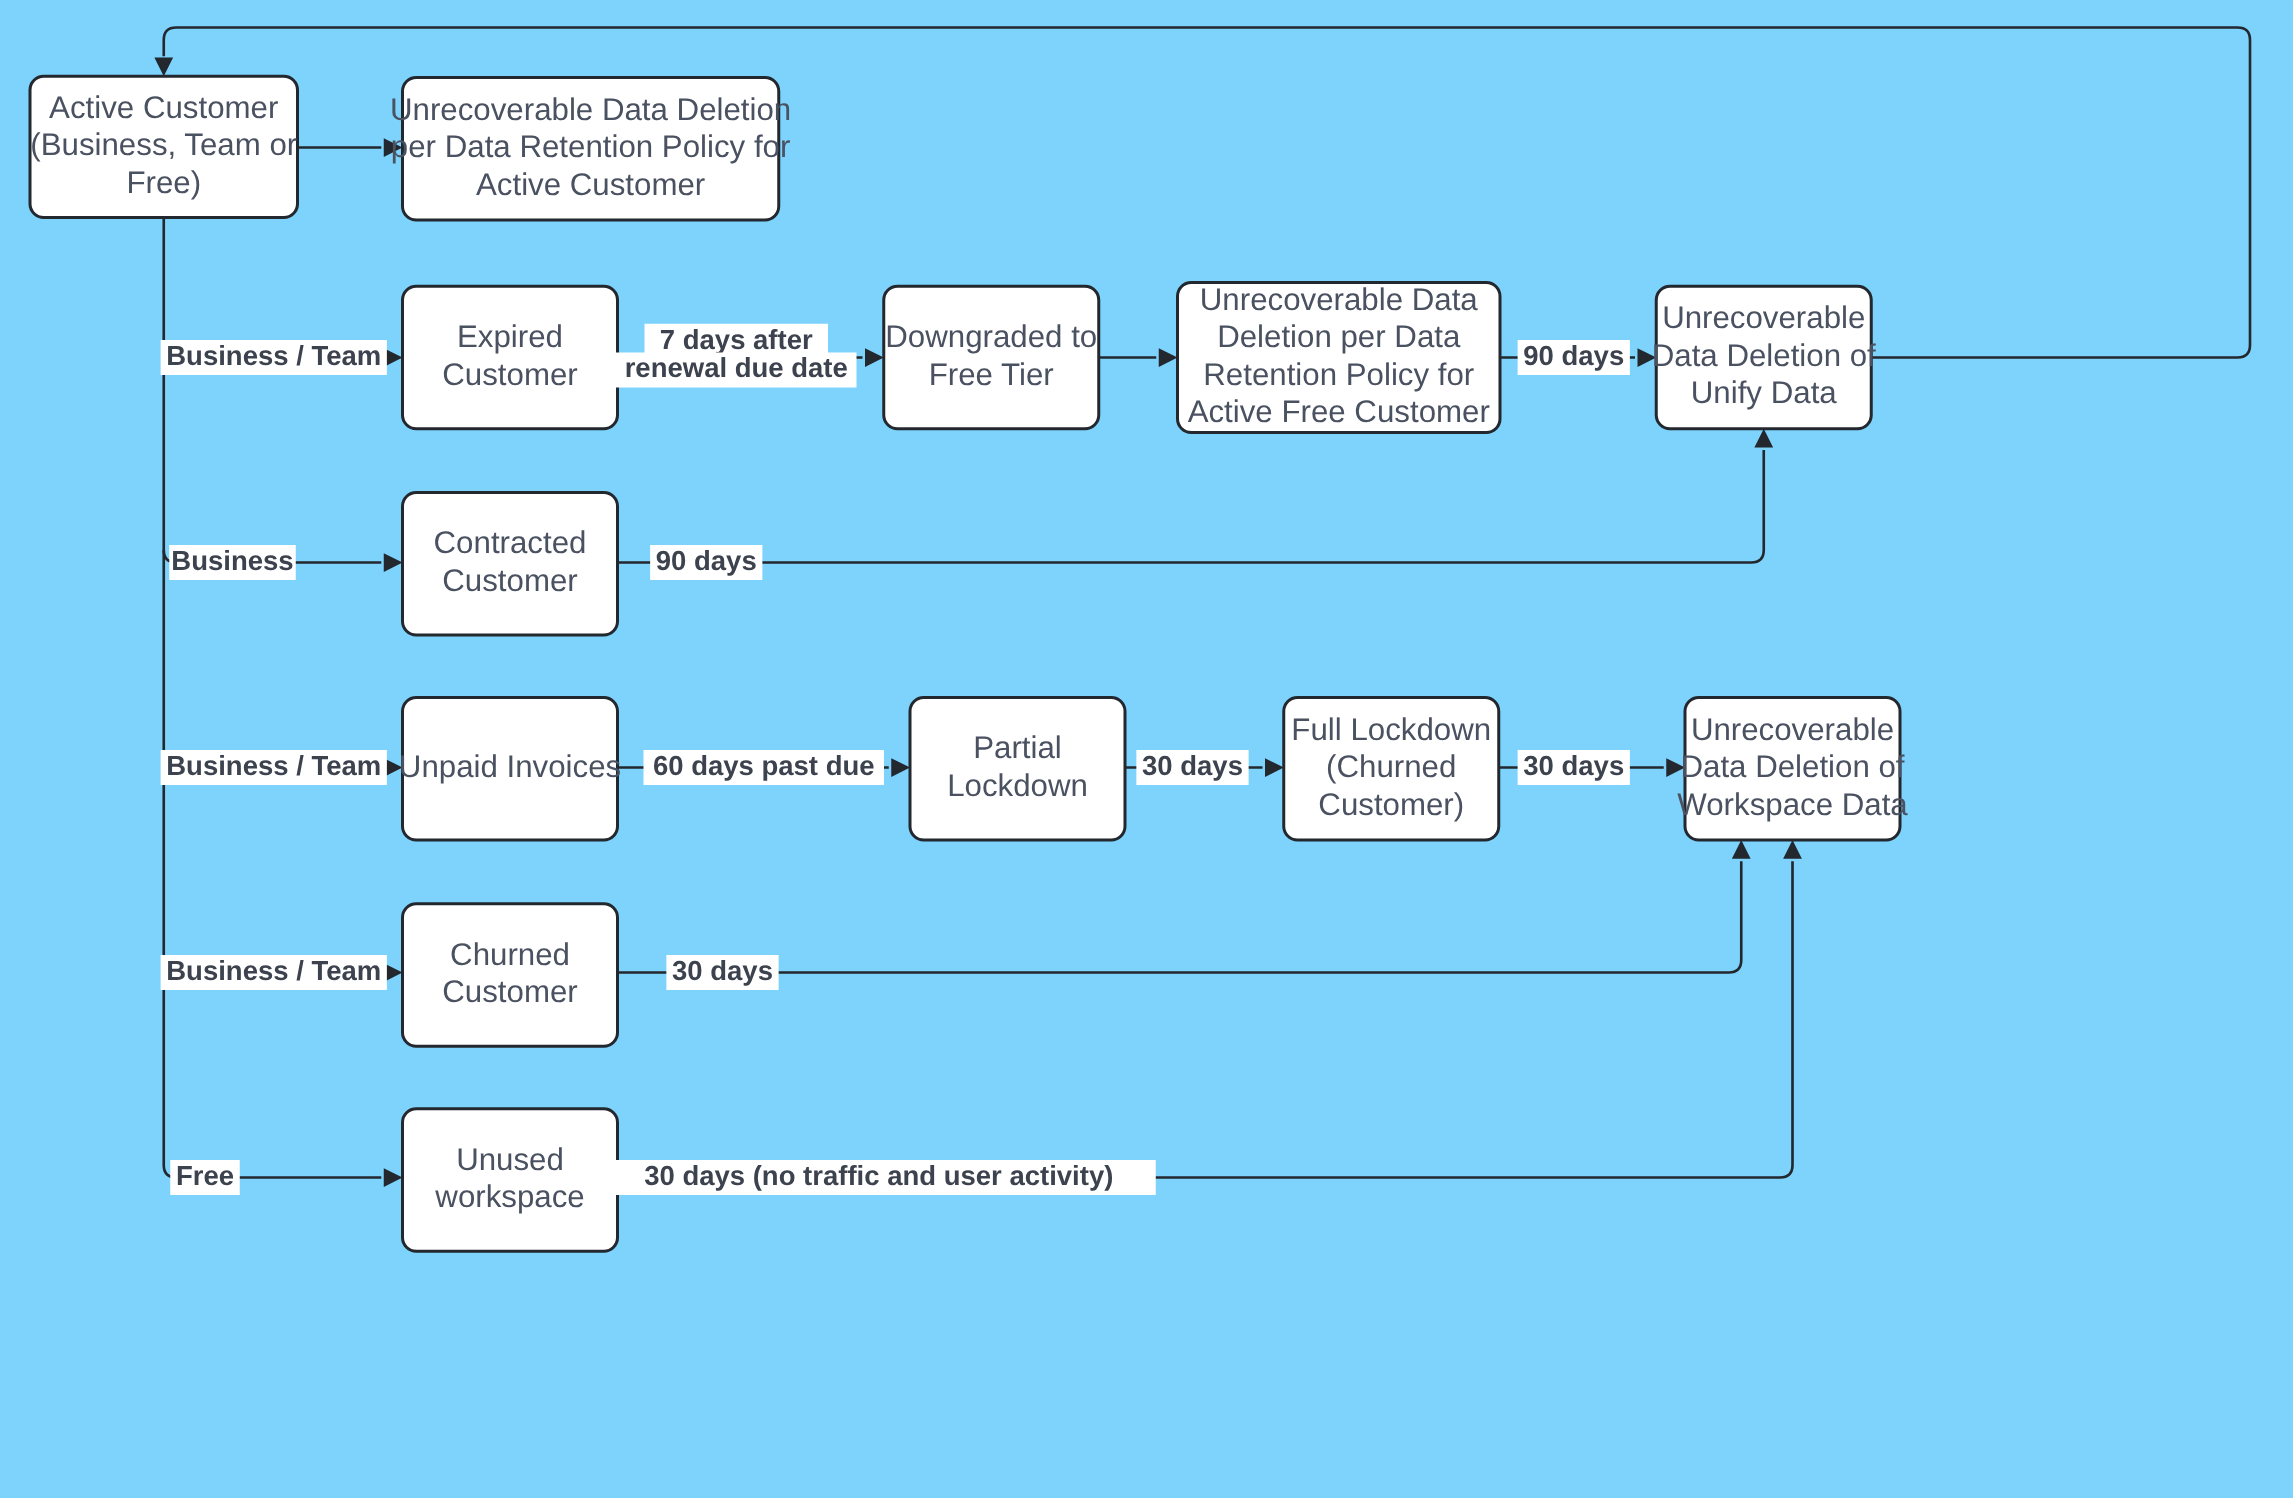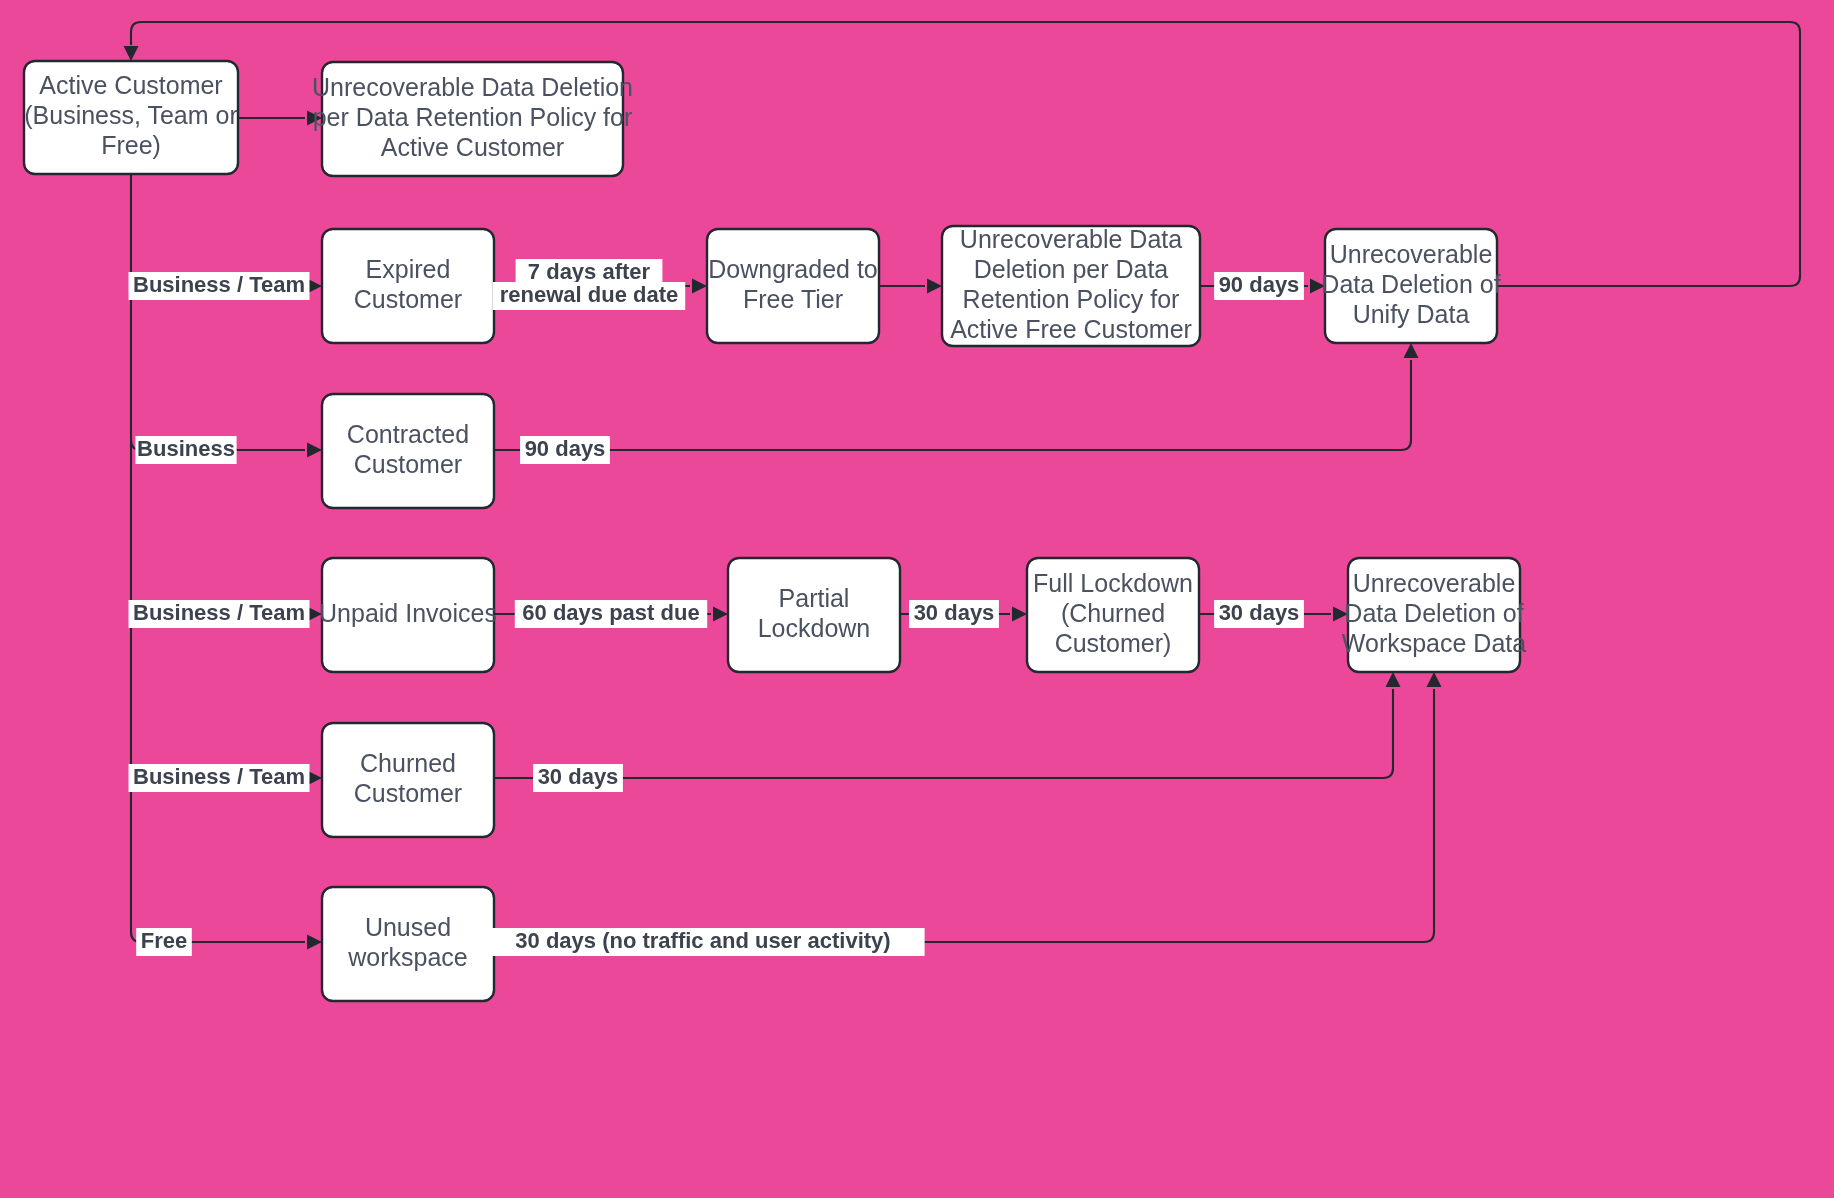--- a/index.html
+++ b/index.html
@@ -4,21 +4,21 @@
 <style>
   html, body {
     margin: 0;
     padding: 0;
     background: #ffffff;
   }
   #canvas-wrap {
     position: relative;
     width: 1834px;
     height: 1198px;
-    background: #ec4899;
+    background: #7dd3fc;
     overflow: hidden;
   }
   svg#flow {
     display: block;
     width: 1834px;
     height: 1198px;
     font-family: "Liberation Sans", sans-serif;
   }
   .node-rect {
     fill: #ffffff;

